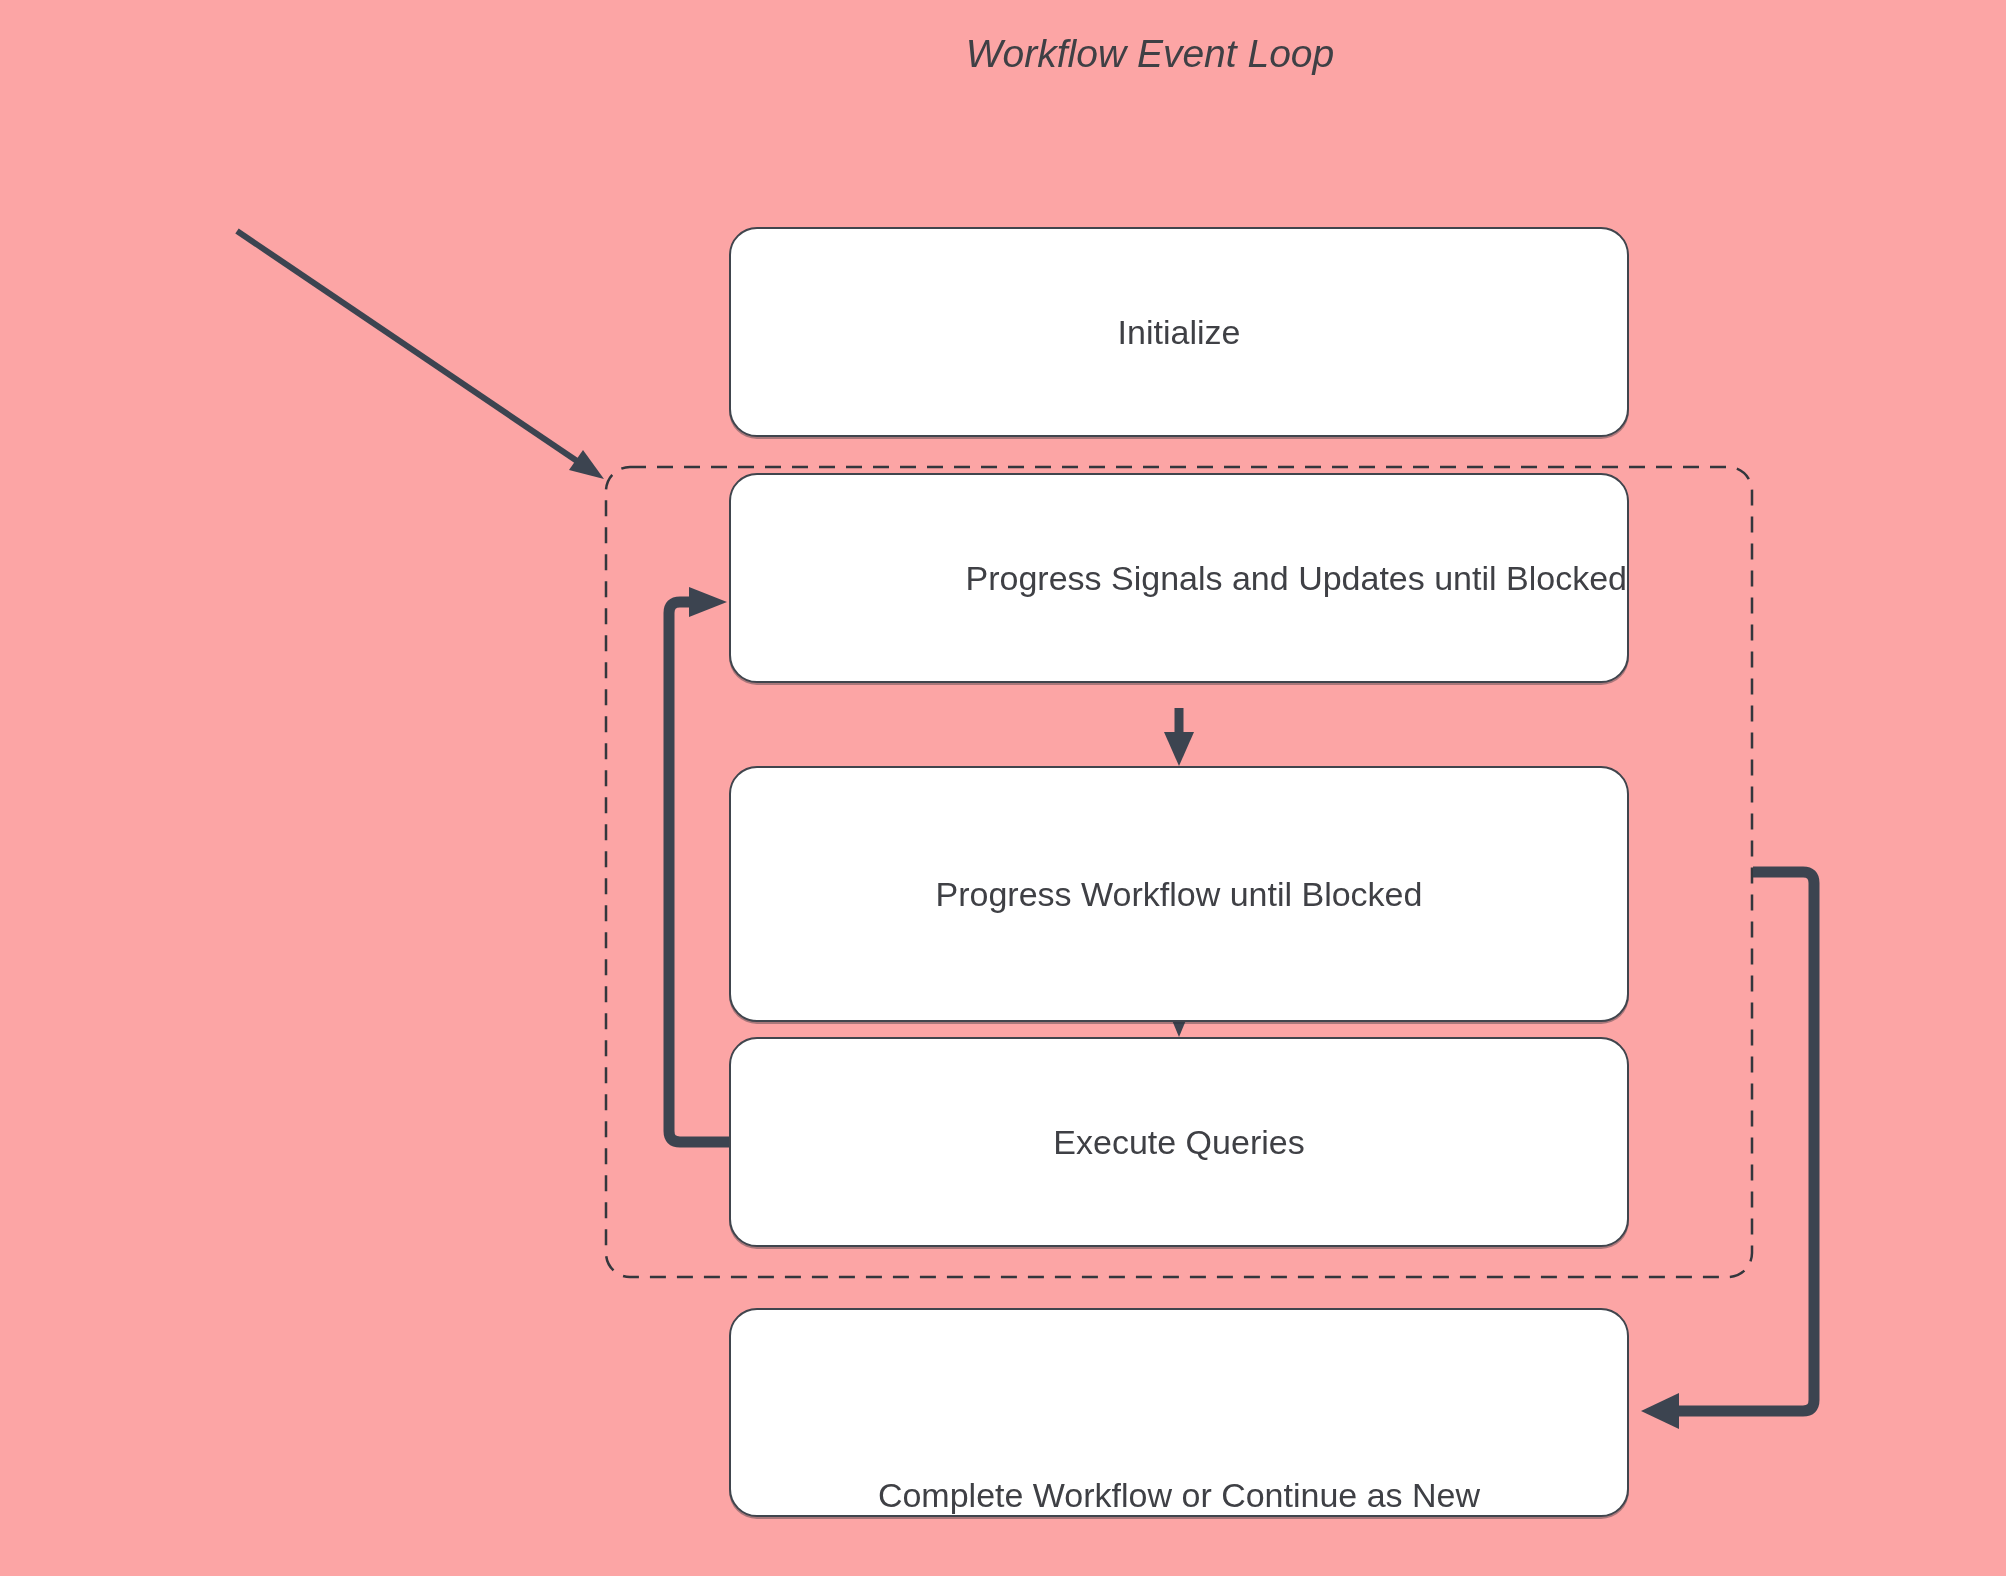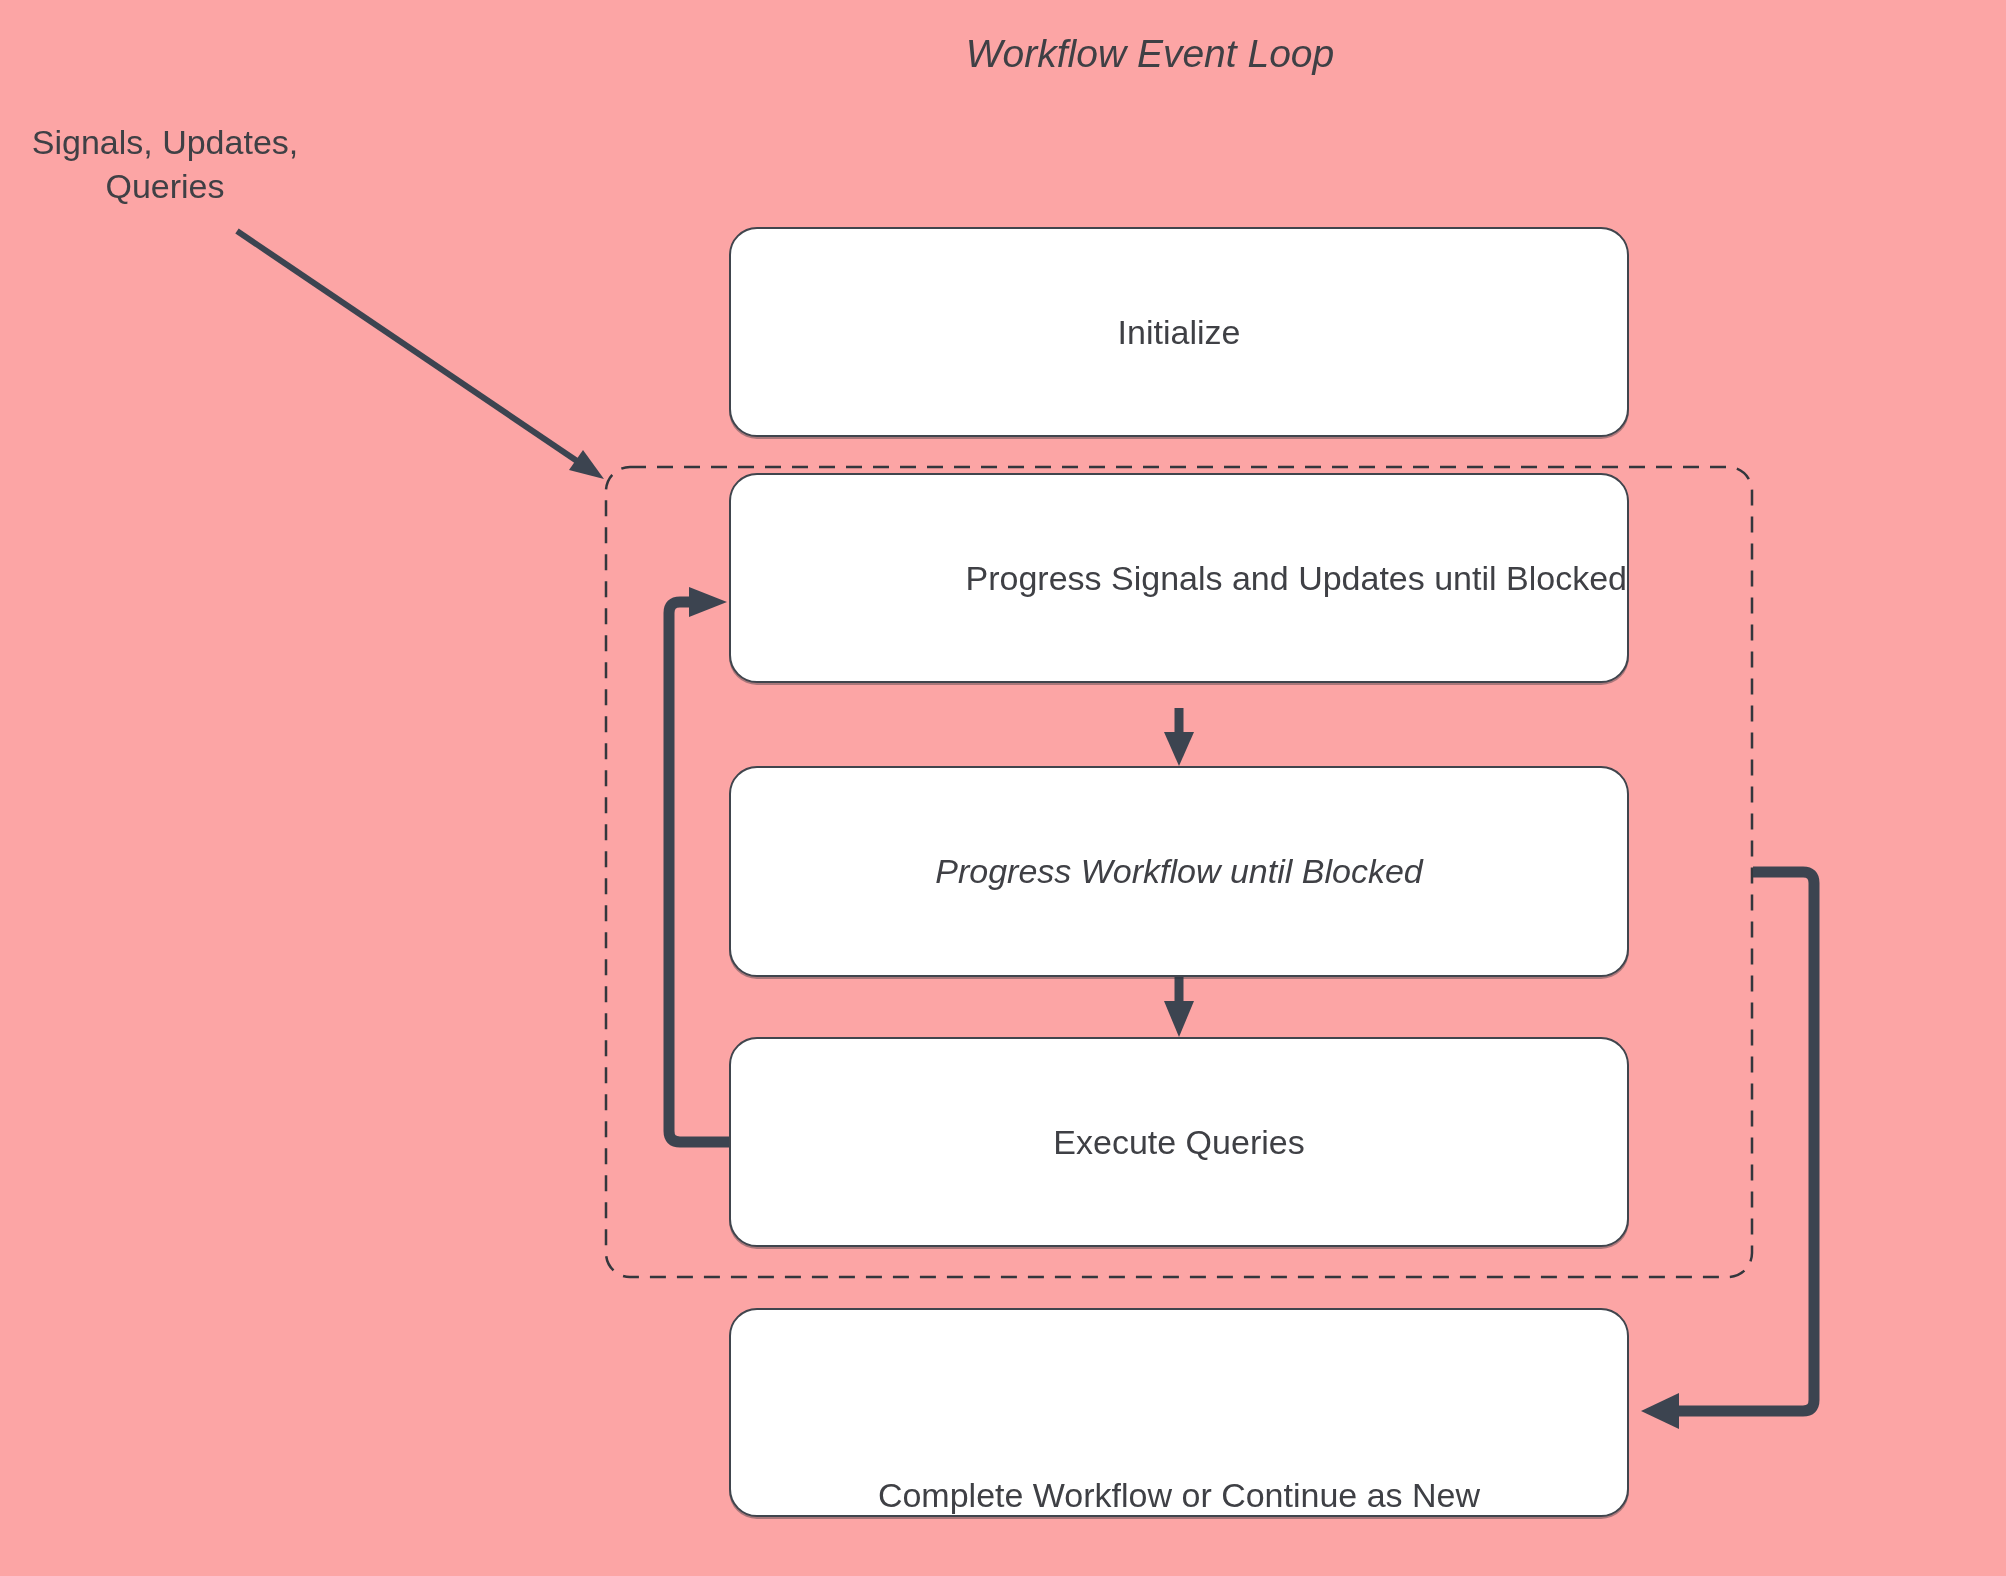--- a/index.html
+++ b/index.html
@@ -31,21 +31,21 @@
     border:2px solid var(--border,#40454d);
     border-radius:28px;
     box-shadow:0 2px 0 rgba(44,49,58,0.4);
     display:flex; align-items:center; justify-content:center;
     text-align:center;
     font-size:34px;
     z-index:2;
   }
   .node-initialize { top:227px; }
   .node-progress-signals { top:473px;justify-content:flex-end; }
-  .node-progress-workflow { top:766px; height:211px;font-style:italic; }
+  .node-progress-workflow { top:766px; height:256px; }
   .node-execute-queries { top:1037px;justify-content:center; }
   .node-complete { top:1308px; height:209px;align-items:flex-end; }
   .stroke-ink { stroke:var(--ink,#3c4450); fill:none; }
   .fill-ink { fill:var(--ink,#3c4450); stroke:none; }
   .dashed-rect { stroke:var(--dash,#33373d); fill:none; }
 </style>
 </head>
 <body>
 
 <div class="canvas">
@@ -75,24 +75,20 @@
     </g>
 
     <g>
       <path class="stroke-ink" stroke-width="11" d="M 1753 872 H 1803 Q 1814 872 1814 883 V 1400 Q 1814 1411 1803 1411 H 1678"></path>
       <polygon class="fill-ink" points="1679,1393 1679,1429 1641,1411"></polygon>
     </g>
   </svg>
 
   <div class="title">Workflow Event Loop</div>
 
-  <div class="annotation">
-    <div>Signals, Updates,</div>
-    <div>Queries</div>
-  </div>
 
   <div class="node node-initialize">
     <span>Initialize</span>
   </div>
 
   <div class="node node-progress-signals">
     <span>Progress Signals and Updates until Blocked</span>
   </div>
 
   <div class="node node-progress-workflow">

